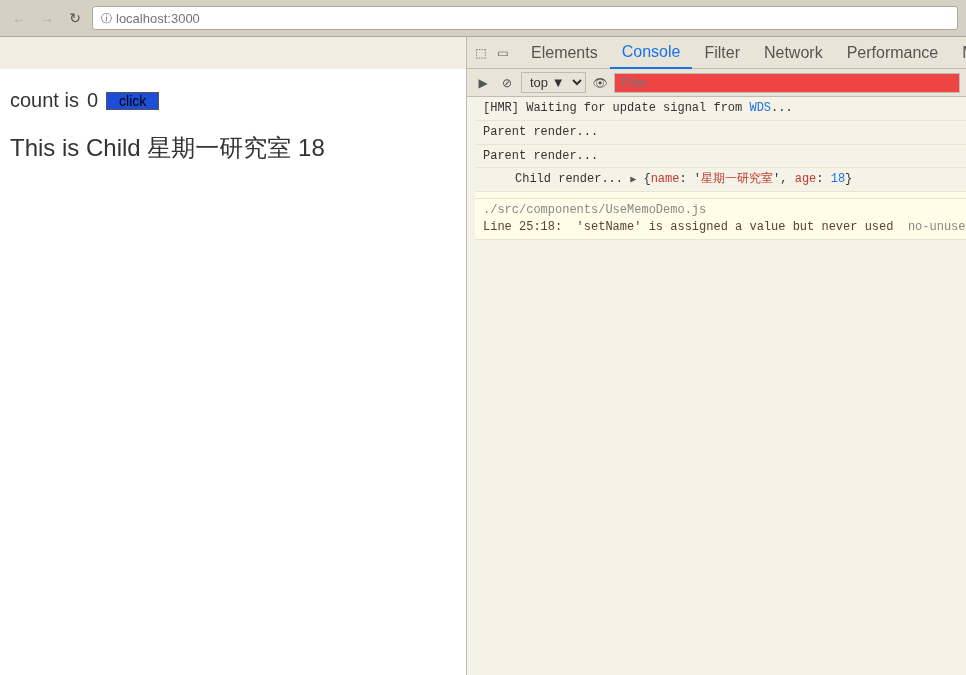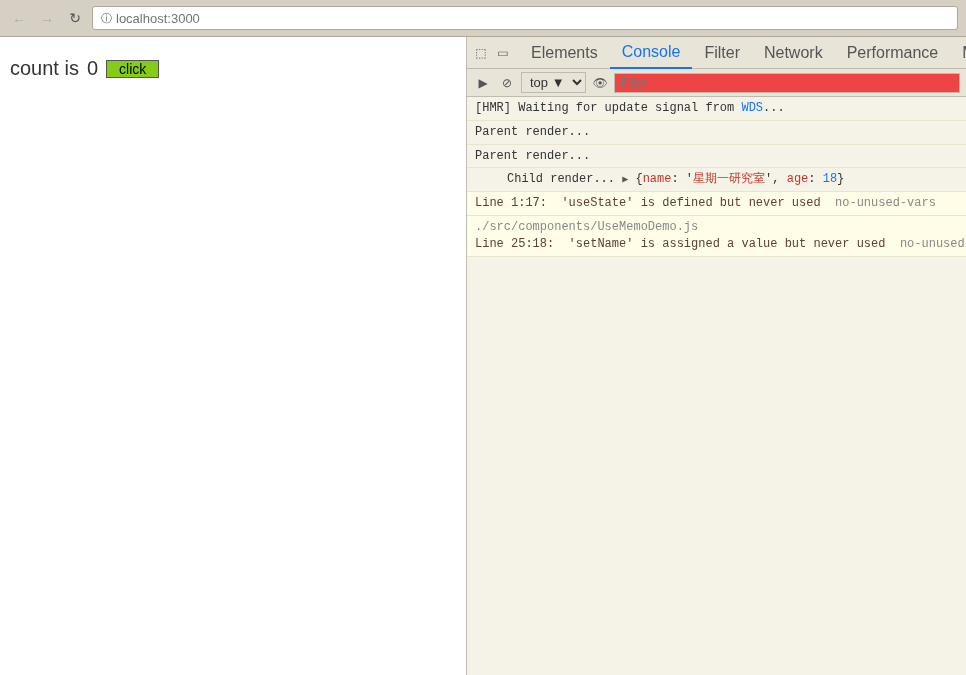--- a/index.html
+++ b/index.html
@@ -64,34 +64,35 @@
     .main-area {
       display: flex;
       height: calc(675px - 37px);
     }
 
     
     .page-content {
       flex: 1;
       background: white;
       padding: 20px 10px;
+      margin-top: 32px;
     }
 
     .count-line {
       font-size: 20px;
       color: #333;
       margin-bottom: 20px;
       display: flex;
       align-items: center;
       gap: 8px;
     }
 
     .click-btn {
       border: 1px solid #555;
-      background: #84cc16;
+      background: #1d4ed8;
       padding: 0 12px;
       font-size: 14px;
       cursor: pointer;
     }
 
     .child-line {
       font-size: 24px;
       color: #333;
     }
 
@@ -170,20 +171,21 @@
       font-size: 12px;
       background: #ef4444;
     }
 
     
     .console-messages {
       flex: 1;
       overflow-y: auto;
       font-family: 'Courier New', monospace;
       font-size: 12px;
+      margin-left: 8px;
     }
 
     .console-msg {
       padding: 3px 8px;
       border-bottom: 1px solid #e8e4d0;
       display: flex;
       align-items: flex-start;
       gap: 6px;
       color: #333;
       white-space: pre;
@@ -237,20 +239,21 @@
 </div>
 
 <div class="main-area">
 
   <div class="page-content">
     <div class="count-line">
       <span>count is</span>
       <span>0</span>
       <button class="click-btn">click</button>
     </div>
+    <div class="child-line">This is Child 星期一研究室 18</div>
   </div>
 
   <div class="devtools">
 
     <div class="devtools-tabs">
       <div class="devtools-icons">
         <button class="devtools-icon-btn">⬚</button>
         <button class="devtools-icon-btn">▭</button>
       </div>
       <button class="devtools-tab">Elements</button>
@@ -284,21 +287,20 @@
       <div class="console-msg parent">
         <span>Parent render...</span>
       </div>
 
       <div class="console-msg child">
         <span>Child render... <span class="expand-arrow">▶</span> {<span class="obj-key">name</span>: '<span class="obj-value-str">星期一研究室</span>', <span class="obj-key">age</span>: <span class="obj-value-num">18</span>}</span>
       </div>
 
       <div class="console-msg warning-msg">
         <div class="console-msg-line">
-          <span><span class="warning-text">Line 1:17:  'useState' is defined but never used</span>  <span class="rule-tag">no-unused-vars</span></span>
         </div>
       </div>
 
       <div class="console-msg warning-msg">
         <div class="console-msg-line">
           <span><span class="file-link">./src/components/UseMemoDemo.js</span></span>
           <span><span class="warning-text">Line 25:18:  'setName' is assigned a value but never used</span>  <span class="rule-tag">no-unused-va...</span></span>
         </div>
       </div>
 

